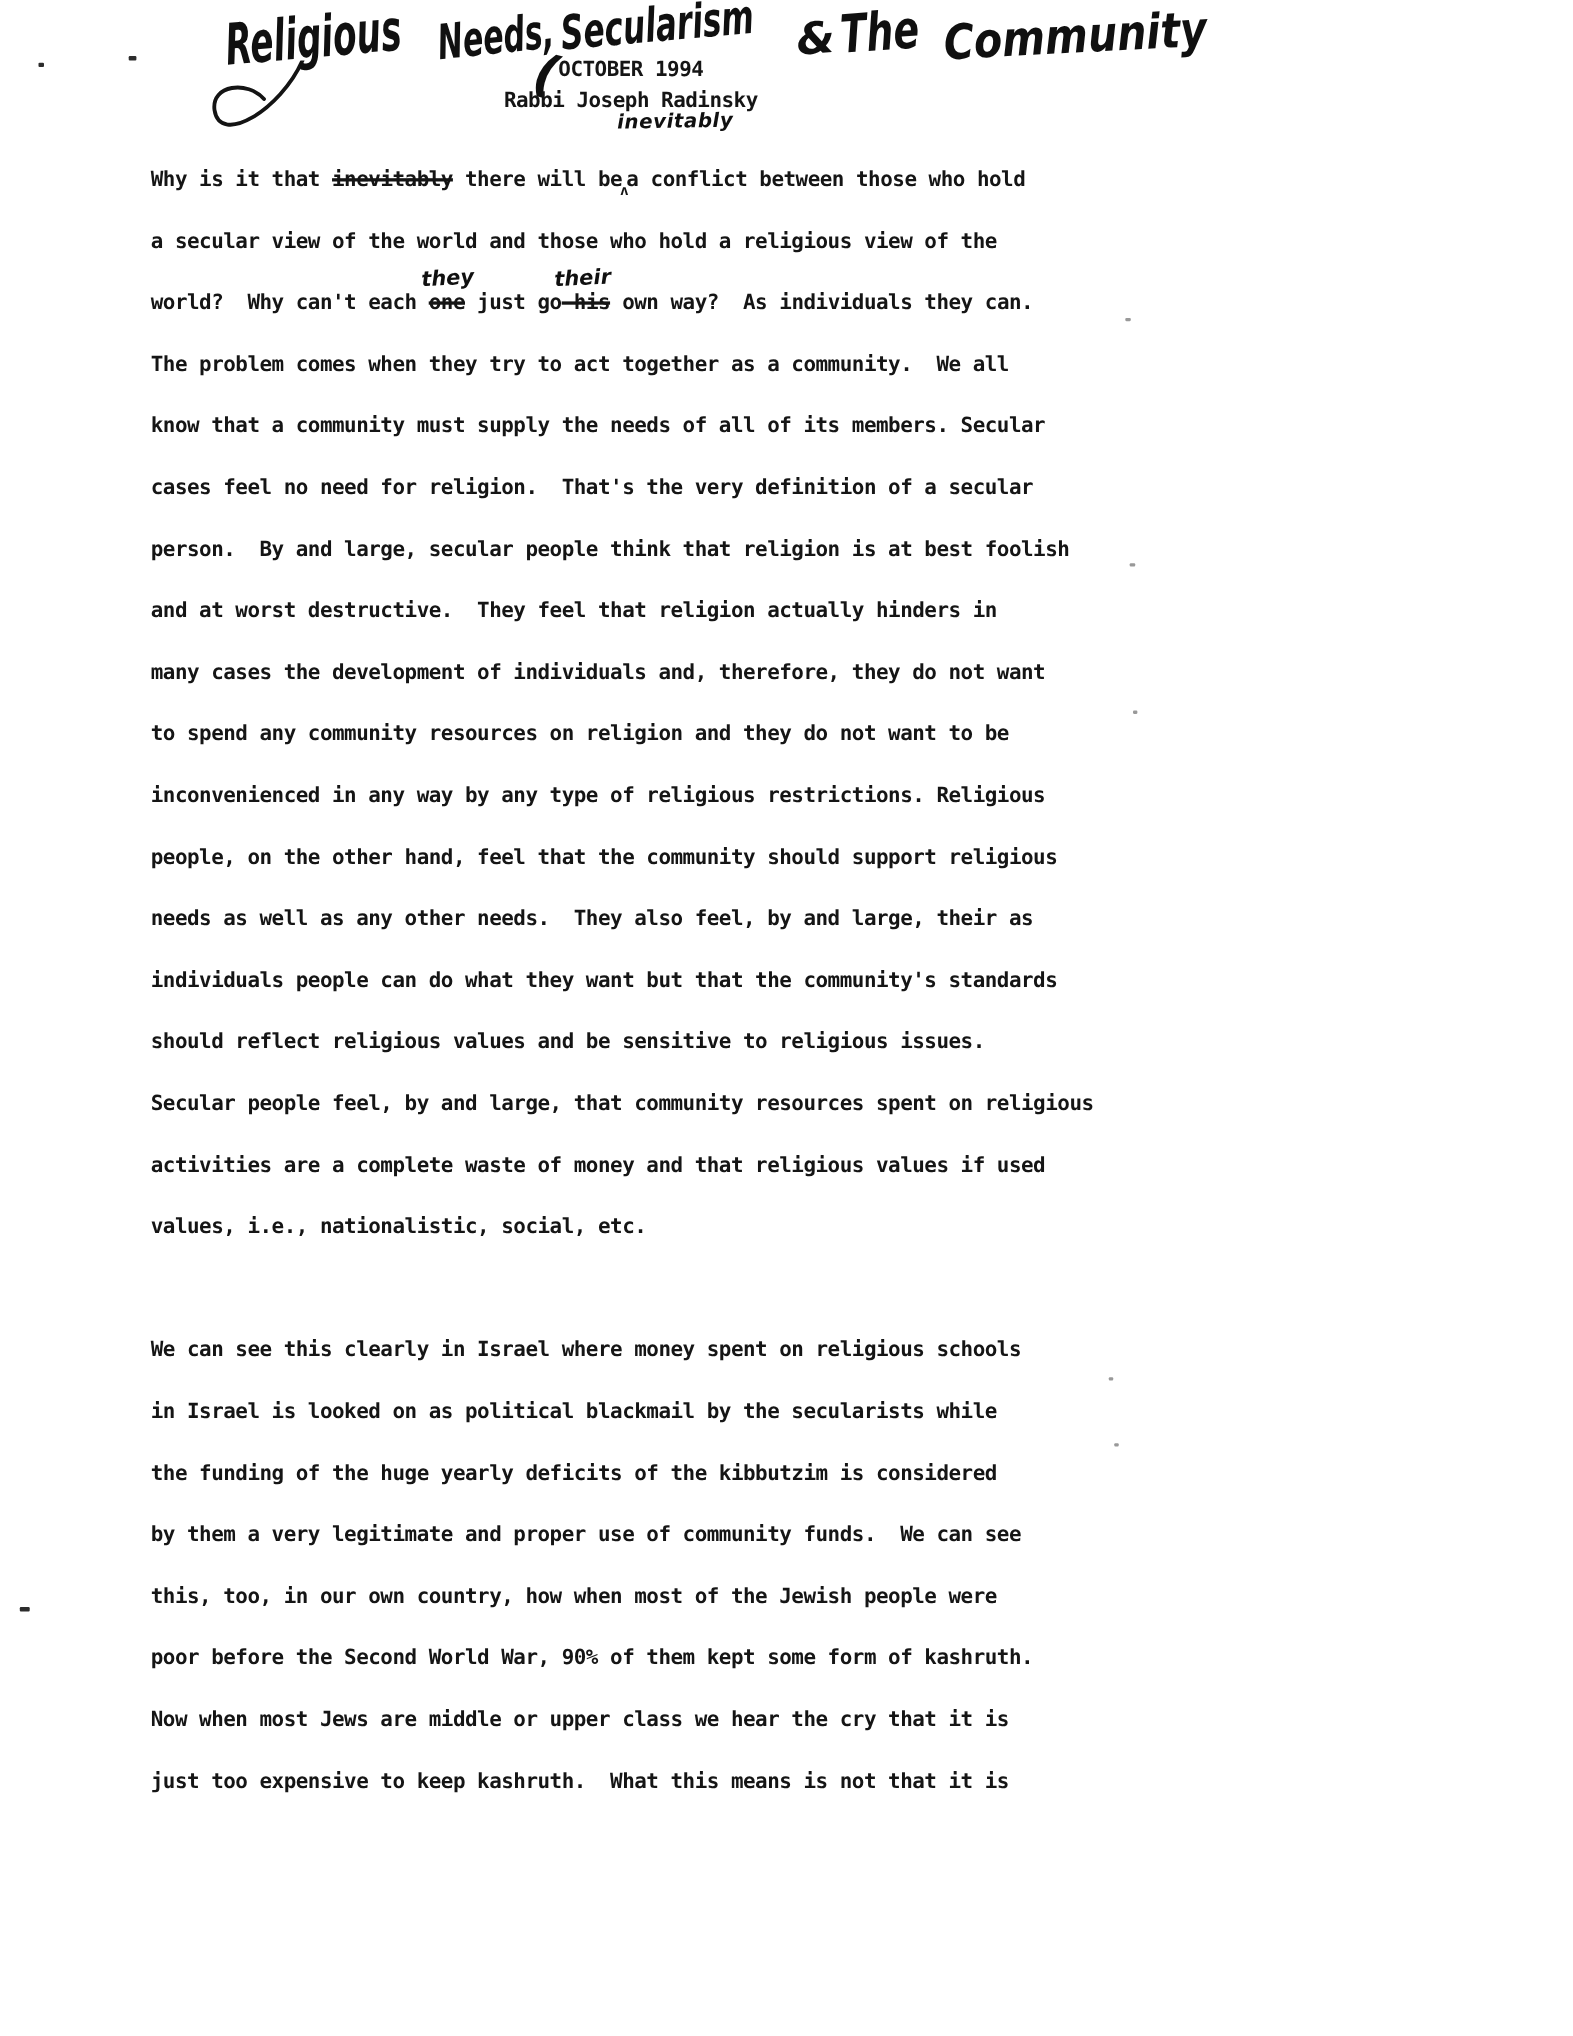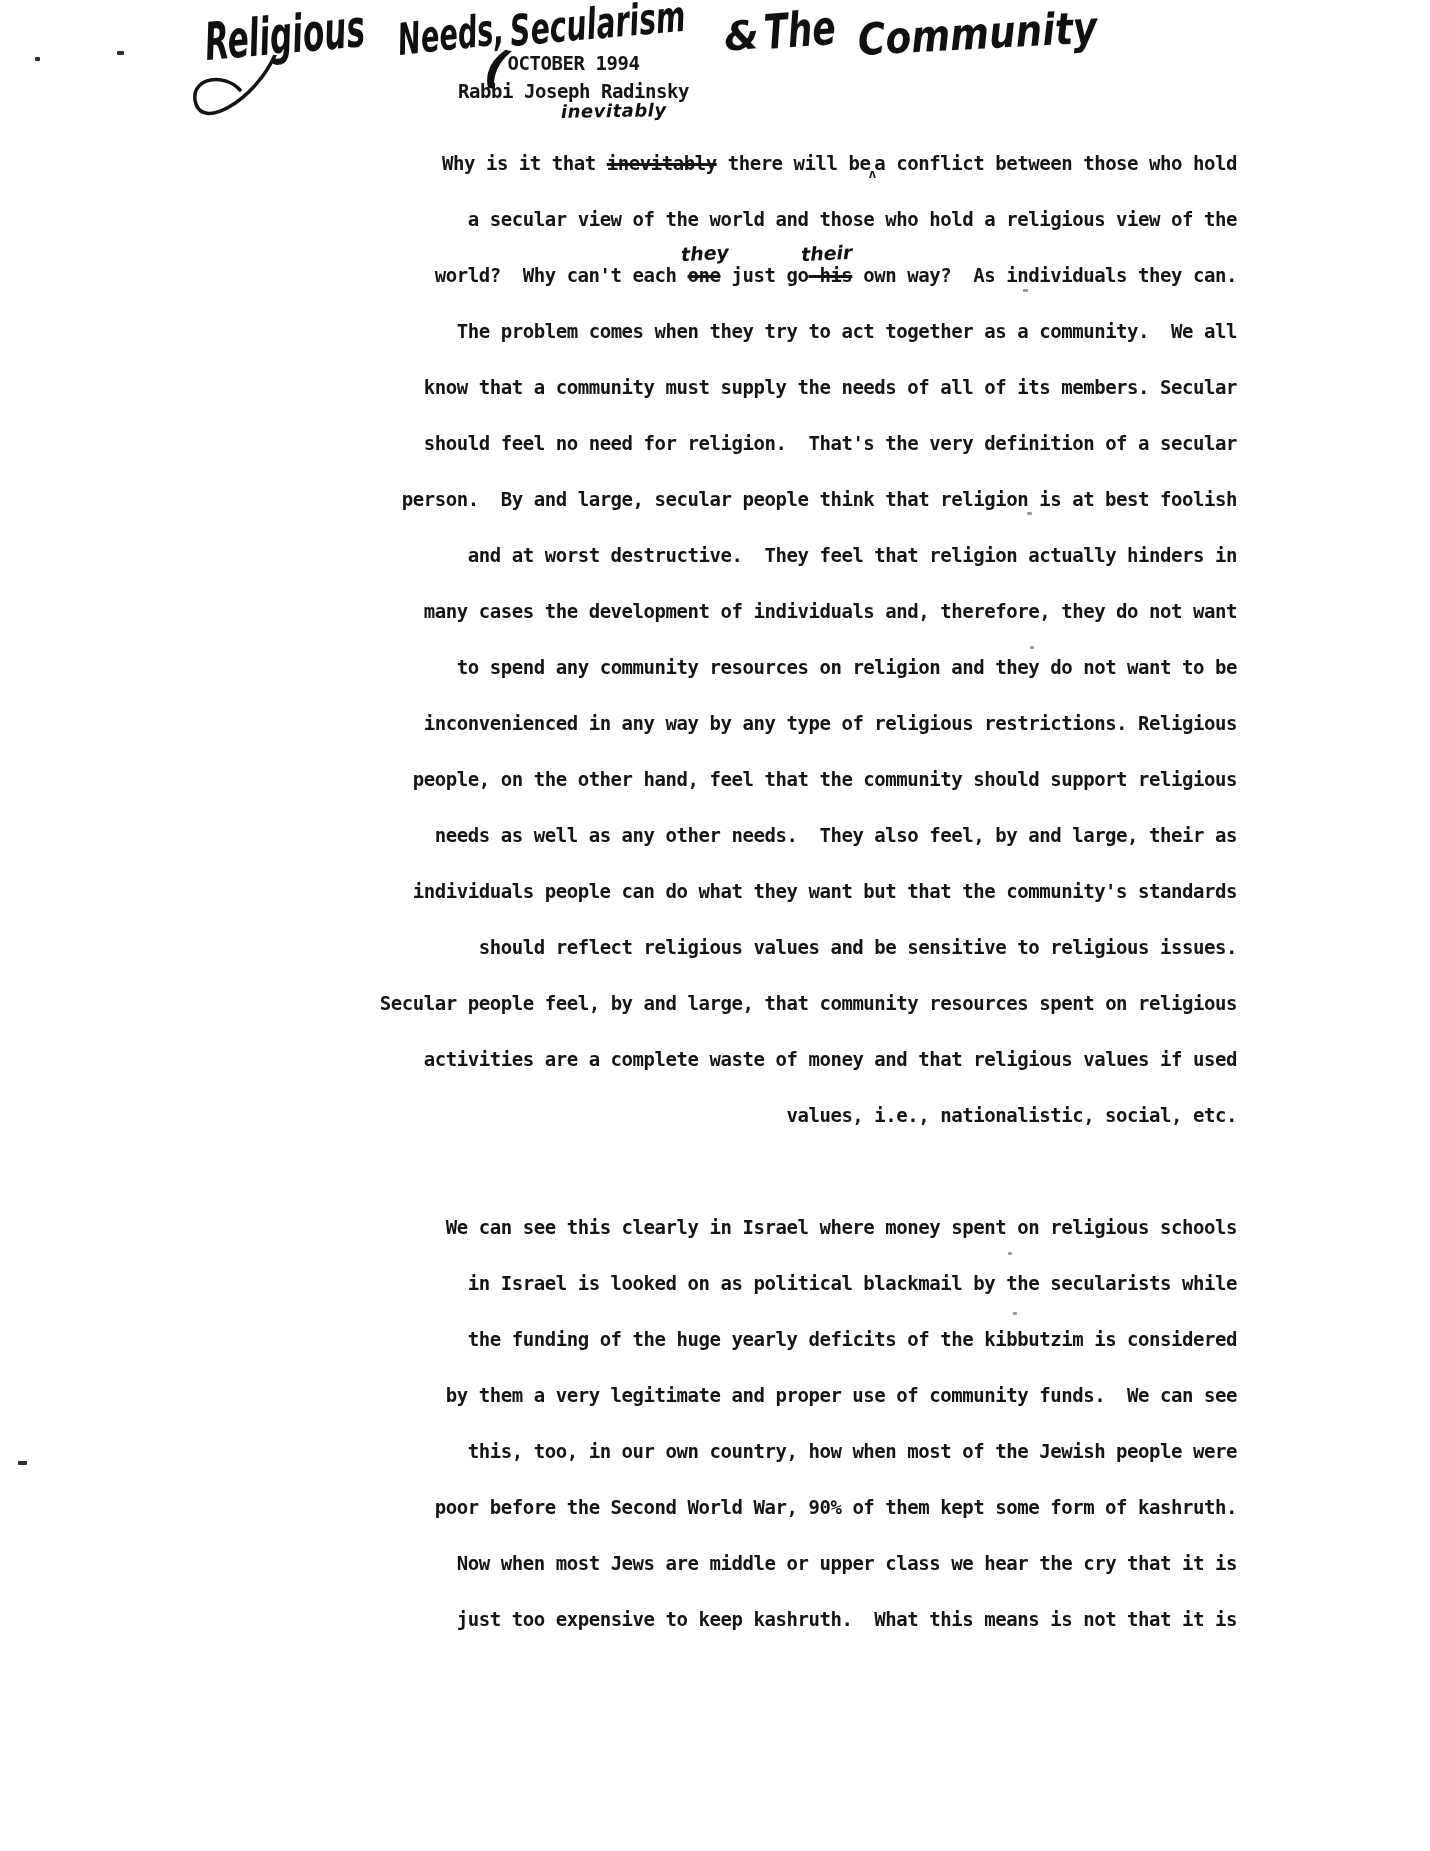--- a/index.html
+++ b/index.html
@@ -3,21 +3,21 @@
 <meta charset="utf-8">
 <style>
   html,body{margin:0;padding:0;}
   body{
     width:1430px;height:1851px;position:relative;overflow:hidden;
     background:#ffffff;color:#141414;
     font-family:"DejaVu Sans Mono","Liberation Mono",monospace;
   }
   
   .typed{font-weight:bold;font-size:19px;letter-spacing:-0.45px;color:#151515;}
-  #document-body{position:absolute;left:137px;top:135px;width:1100px;text-align:right;}
+  #document-body{position:absolute;left:137px;top:135px;width:1100px;}
   .paragraph + .paragraph{margin-top:56px;}
   .line{height:56px;line-height:56px;white-space:pre;}
   .strike{text-decoration:line-through;text-decoration-thickness:2.5px;}
   .annotated{position:relative;display:inline;}
   
   .hand{font-family:"DejaVu Sans","Liberation Sans",sans-serif;font-style:italic;font-weight:bold;color:#101010;}
   .annotated .hand{position:absolute;top:-20px;left:-7px;font-size:19px;line-height:1;letter-spacing:0;transform:rotate(-3deg);white-space:nowrap;}
   .caret{position:relative;top:8px;display:inline-block;font-size:13px;line-height:1;margin:0 -2px;letter-spacing:0;}
   
   #header-date{position:absolute;top:52px;left:137px;width:873px;text-align:center;}
@@ -59,21 +59,21 @@
 
 <div id="insertion-word" class="hand">inevitably</div>
 
 <div id="document-body" class="typed">
     <div class="paragraph">
       <div class="line"><span>Why is it that </span><span class="strike">inevitably</span><span> there will be</span><span class="caret">ʌ</span><span>a conflict between those who hold</span></div>
       <div class="line"><span>a secular view of the world and those who hold a religious view of the</span></div>
       <div class="line"><span>world?  Why can't each </span><span class="annotated"><span class="hand">they</span><span class="strike">one</span></span><span> just go</span><span class="annotated"><span class="hand">their</span><span class="strike"> his</span></span><span> own way?  As individuals they can.</span></div>
       <div class="line"><span>The problem comes when they try to act together as a community.  We all</span></div>
       <div class="line"><span>know that a community must supply the needs of all of its members. Secular</span></div>
-      <div class="line"><span>should feel no need for religion.  That's the very definition of a secular</span></div>
+      <div class="line"><span>cases feel no need for religion.  That's the very definition of a secular</span></div>
       <div class="line"><span>person.  By and large, secular people think that religion is at best foolish</span></div>
       <div class="line"><span>and at worst destructive.  They feel that religion actually hinders in</span></div>
       <div class="line"><span>many cases the development of individuals and, therefore, they do not want</span></div>
       <div class="line"><span>to spend any community resources on religion and they do not want to be</span></div>
       <div class="line"><span>inconvenienced in any way by any type of religious restrictions. Religious</span></div>
       <div class="line"><span>people, on the other hand, feel that the community should support religious</span></div>
       <div class="line"><span>needs as well as any other needs.  They also feel, by and large, their as</span></div>
       <div class="line"><span>individuals people can do what they want but that the community's standards</span></div>
       <div class="line"><span>should reflect religious values and be sensitive to religious issues.</span></div>
       <div class="line"><span>Secular people feel, by and large, that community resources spent on religious</span></div>

